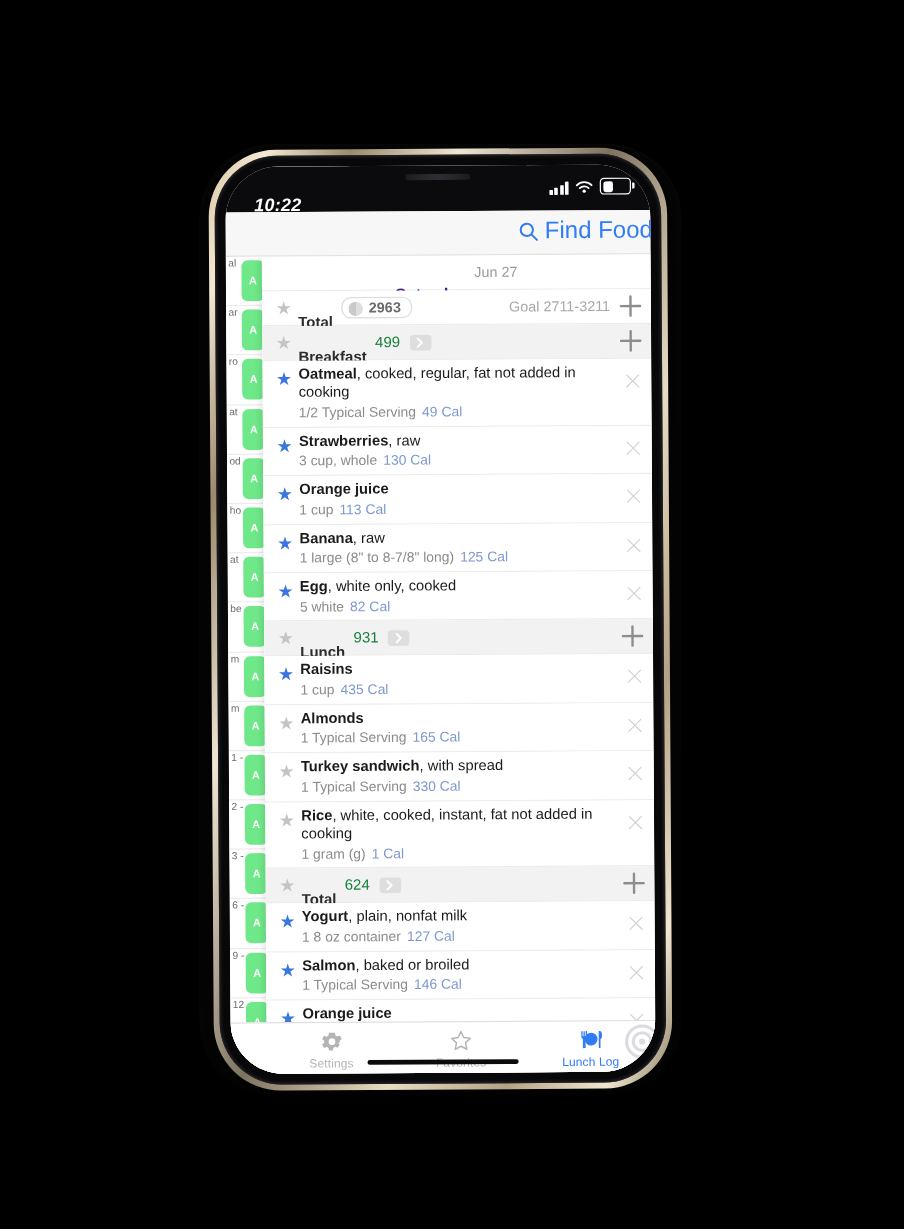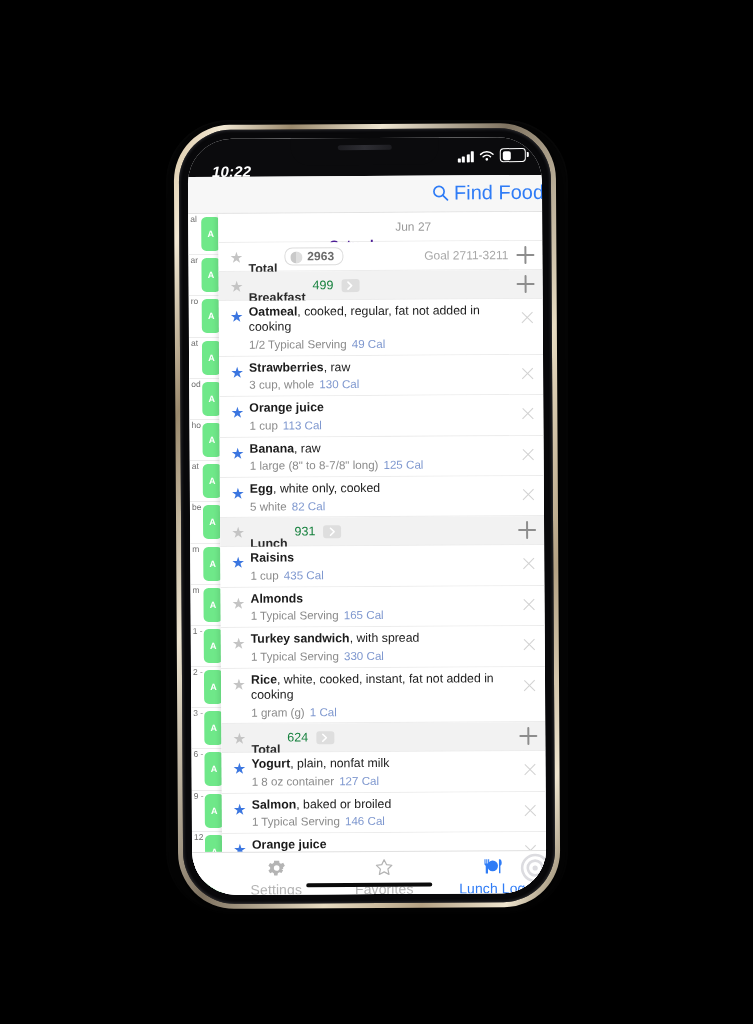--- a/index.html
+++ b/index.html
@@ -161,21 +161,21 @@
   #tabbar{
     position:absolute;left:0;right:0;bottom:0;height:44px;
     background:#fff;border-top:1px solid #e0e0e0;
     display:flex;align-items:flex-start;z-index:4;padding-left:30px;box-sizing:border-box;
   }
   .tab{
     flex:1 1 0;display:flex;flex-direction:column;align-items:center;
     padding-top:5px;cursor:pointer;color:#b4b4b4;
   }
   .tab.active{color:#2f7cf6;}
-  .tab .tlabel{font-size:14px;margin-top:3px;letter-spacing:.1px;}
+  .tab .tlabel{font-size:10px;margin-top:3px;letter-spacing:.1px;}
   #home-indicator{
     position:absolute;left:50%;transform:translateX(-50%);bottom:8px;
     width:126px;height:4.5px;border-radius:3px;background:#0b0b0b;z-index:6;
   }
   #corner-target{
     position:absolute;right:-4px;bottom:11px;width:30px;height:30px;z-index:5;opacity:.30;
   }
 </style>
 </head>
 <body>

